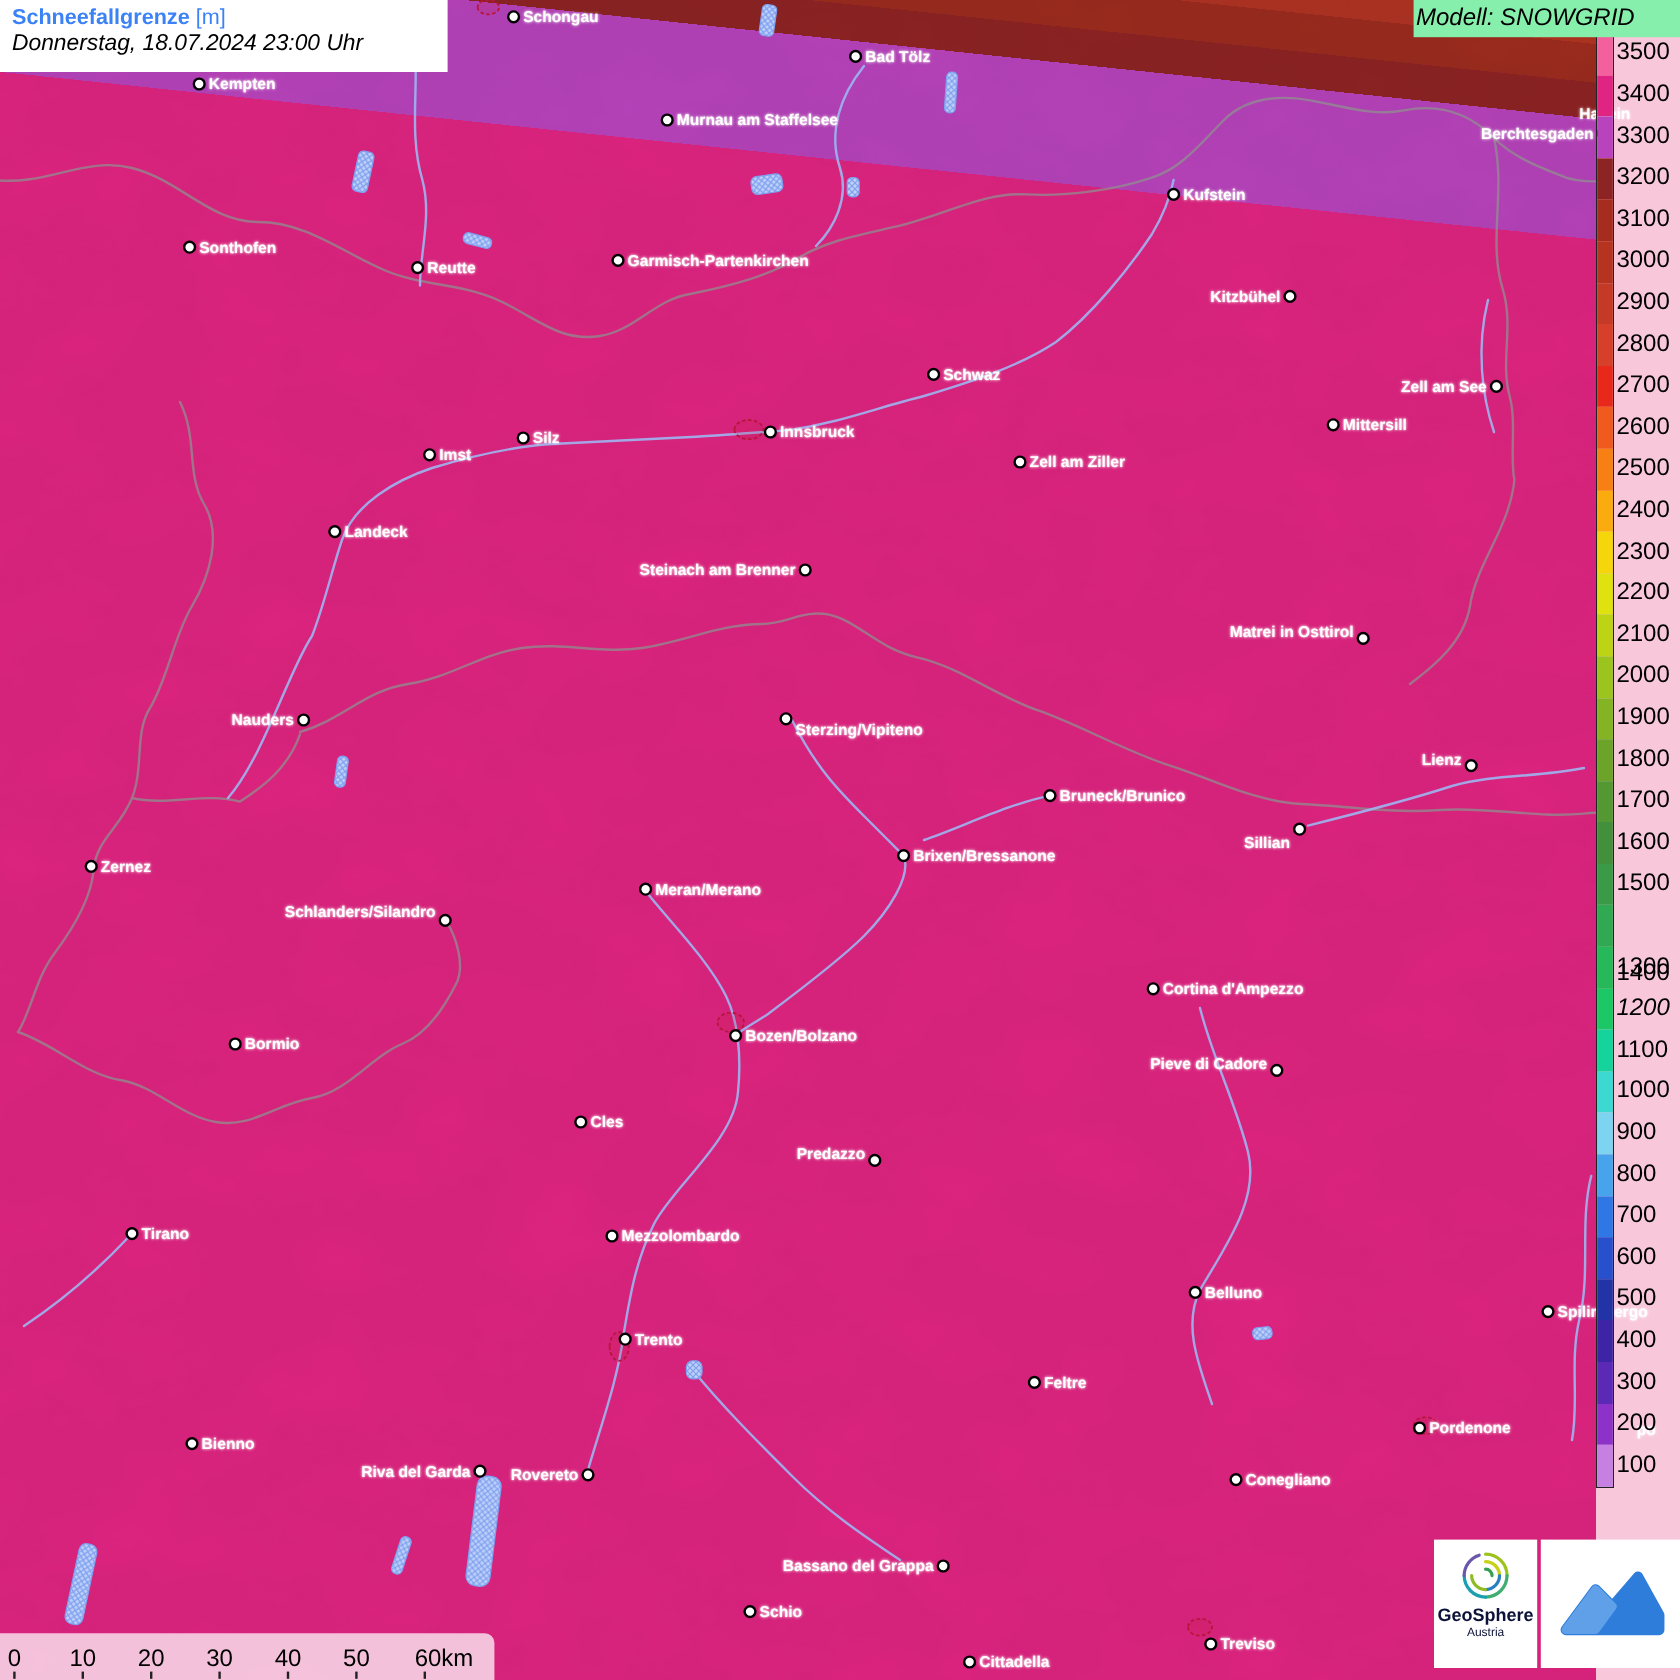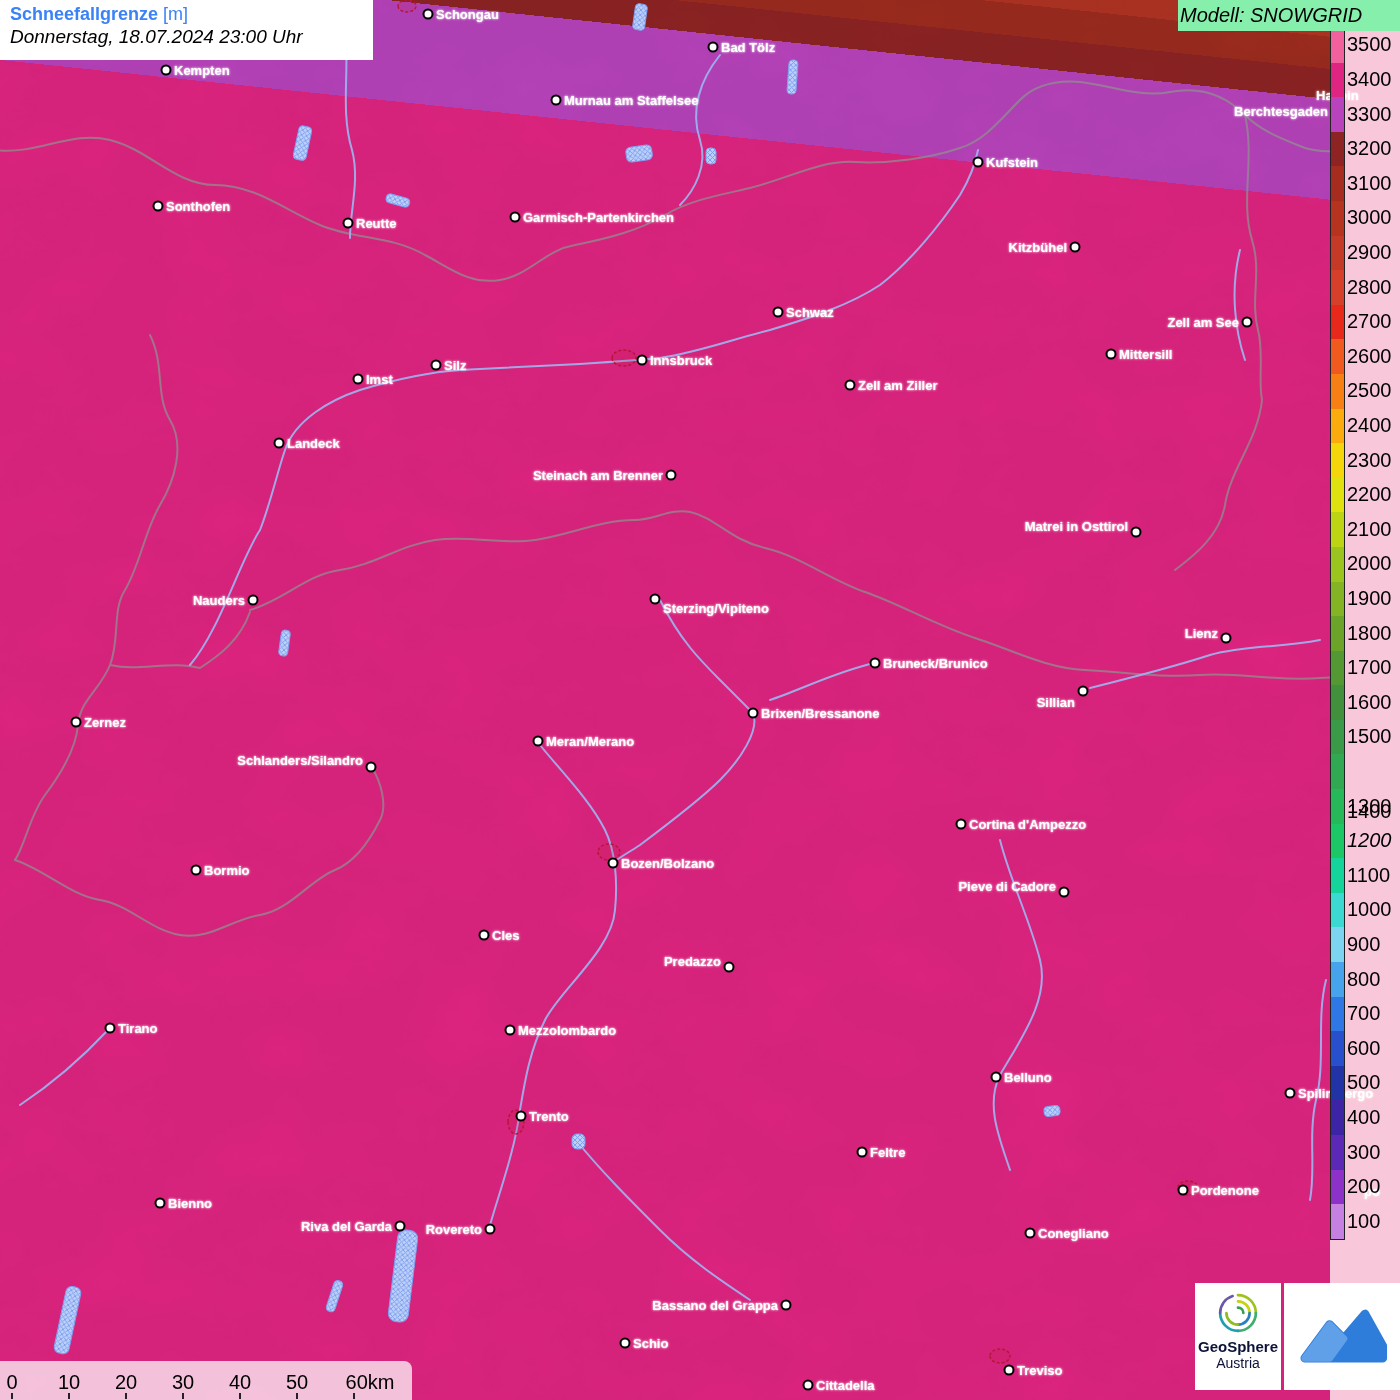--- a/index.html
+++ b/index.html
@@ -46,21 +46,21 @@
   
   .scalebar{position:absolute;left:0;top:1361px;width:412px;height:39px;background:rgba(255,255,255,.72);
             border-top-right-radius:8px;z-index:70;}
   .sb-num{position:absolute;top:10px;transform:translateX(-50%);font-size:20px;color:#000;}
   .sb-tick{position:absolute;bottom:1px;width:2px;height:6px;background:#222;transform:translateX(-50%);}
 
   
   .logo-geo{position:absolute;left:1195px;top:1283px;width:86px;height:107px;background:#fff;z-index:70;
             display:flex;flex-direction:column;align-items:center;padding-top:5px;box-sizing:border-box;}
   .logo-geo-name{font-size:15px;font-weight:bold;color:#0c1238;line-height:1.15;}
-  .logo-geo-sub{font-size:14px;color:#0c1238;line-height:1.15;}
+  .logo-geo-sub{font-size:10px;color:#0c1238;line-height:1.15;}
   .logo-blue{position:absolute;left:1284px;top:1283px;width:116px;height:107px;background:#fff;z-index:70;
              display:flex;align-items:center;justify-content:center;}
 </style>
 </head>
 <body>
 
 <div class="stage" style="--base: #e02481;">
 
   <div id="bands" style="background: linear-gradient(186deg, rgb(204, 58, 36) 0px, rgb(204, 58, 36) 45px, rgb(176, 51, 34) 45px, rgb(176, 51, 34) 80px, rgb(156, 43, 30) 80px, rgb(156, 43, 30) 112px, rgb(142, 35, 35) 112px, rgb(142, 35, 35) 142px, rgb(184, 67, 188) 142px, rgb(184, 67, 188) 242px, rgb(224, 36, 129) 242px, rgb(224, 36, 129) 1500px);"></div>
 

